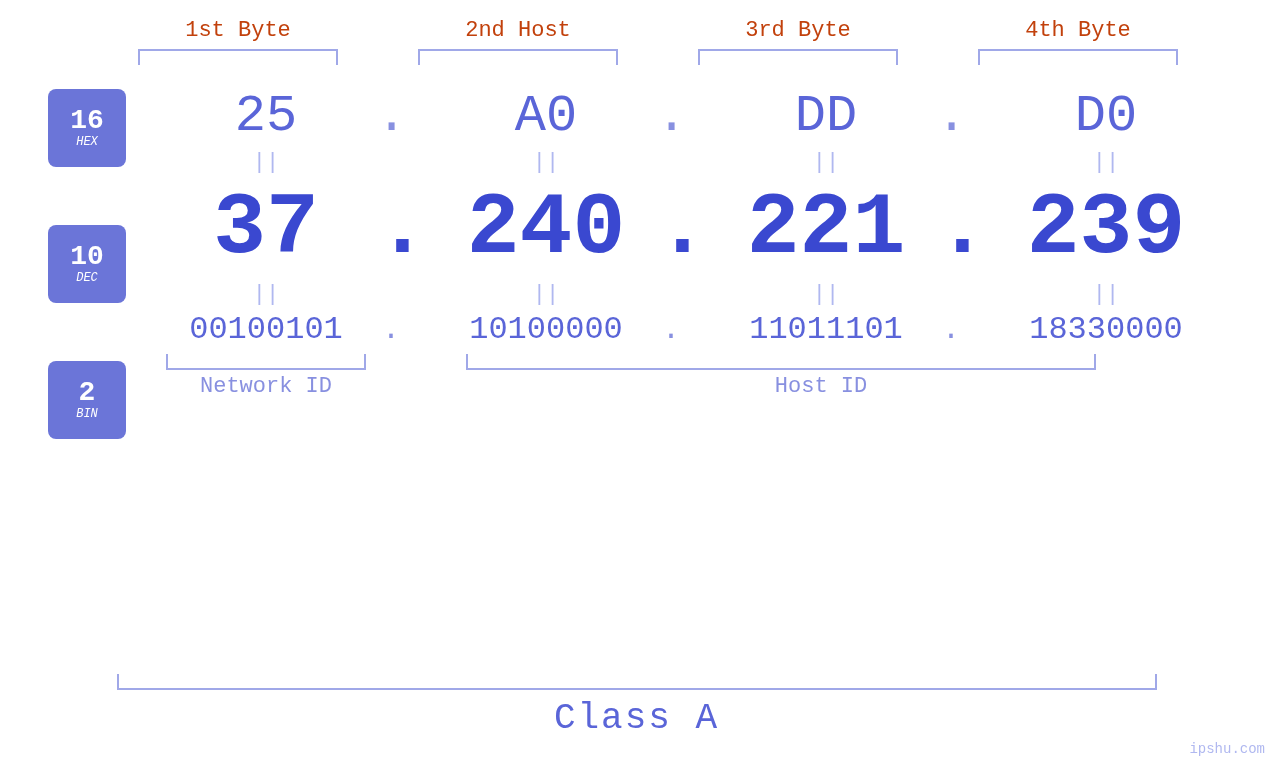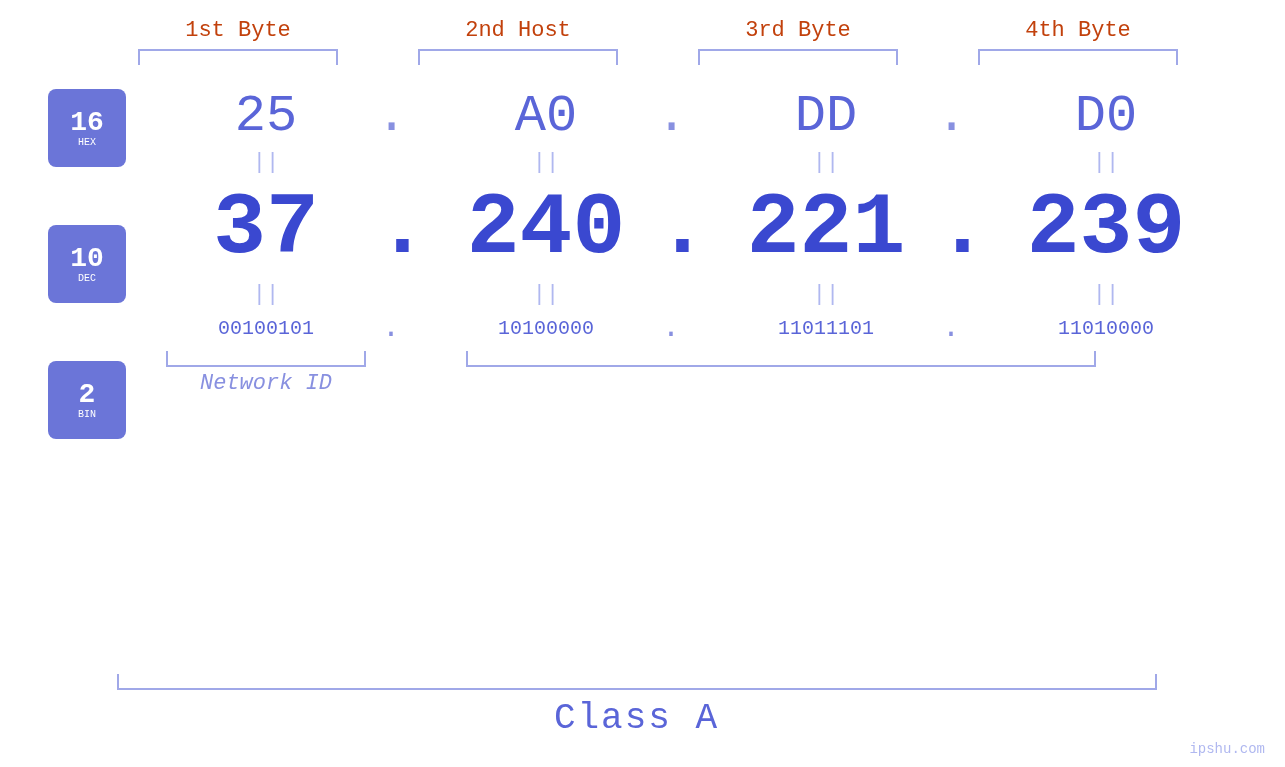--- a/index.html
+++ b/index.html
@@ -29,43 +29,44 @@
       align-items: center;
       justify-content: center;
       font-family: 'Courier New', monospace;
     }
     .badge-number {
       font-size: 28px;
       font-weight: bold;
       line-height: 1;
     }
     .badge-label {
-      font-size: 10px;
+      font-size: 12px;
       font-weight: normal;
+      font-style: italic;
     }
 
     .byte-val {
       text-align: center;
       width: 220px;
       color: #5a65d8;
       font-family: 'Courier New', monospace;
     }
 
     .byte-val-hex {
       font-size: 52px;
     }
 
     .byte-val-dec {
       font-size: 88px;
       font-weight: bold;
       color: #3a48d0;
     }
 
     .byte-val-bin {
-      font-size: 20px;
+      font-size: 32px;
     }
 
     .dot {
       font-size: 52px;
       color: #8890e0;
       font-family: 'Courier New', monospace;
       width: 30px;
       text-align: center;
       margin-top: 0;
     }
@@ -85,21 +86,20 @@
       color: #b0b8f0;
       font-size: 22px;
       font-family: 'Courier New', monospace;
     }
     .network-label {
       width: 220px;
       text-align: center;
       color: #8890e0;
       font-size: 22px;
       font-family: 'Courier New', monospace;
-      font-style: italic;
     }
 
     .class-label {
       font-size: 36px;
       color: #5a65d8;
       font-family: 'Courier New', monospace;
       letter-spacing: 2px;
     }
 
     .watermark {
@@ -258,37 +258,38 @@
         <div class="sep-cell val-center">||</div>
       </div>
 
       <div class="values-grid" style="margin-top:4px;">
         <div class="byte-val byte-val-bin val-center">00100101</div>
         <div class="dot dot-bin dot-center">.</div>
         <div class="byte-val byte-val-bin val-center">10100000</div>
         <div class="dot dot-bin dot-center">.</div>
         <div class="byte-val byte-val-bin val-center">11011101</div>
         <div class="dot dot-bin dot-center">.</div>
-        <div class="byte-val byte-val-bin val-center">11010000</div>
+        <div class="byte-val byte-val-bin val-center">18330000</div>
       </div>
 
       <div style="display:grid; grid-template-columns: 220px 60px 660px 220px; margin-top:6px;">
         <div style="display:flex; justify-content:center;">
           <div style="width:200px; height:16px; border-bottom:2px solid #a0a8e8; border-left:2px solid #a0a8e8; border-right:2px solid #a0a8e8;"></div>
         </div>
         <div></div>
         <div style="display:flex; justify-content:flex-start; align-items:flex-end; padding-left:30px;">
           <div style="width:740px; height:16px; border-bottom:2px solid #a0a8e8; border-left:2px solid #a0a8e8; border-right:2px solid #a0a8e8;"></div>
         </div>
         <div></div>
       </div>
 
       <div style="display:grid; grid-template-columns: 220px 60px 660px 220px; margin-top:4px;">
         <div class="network-label val-center">Network ID</div>
         <div></div>
+        <div style="text-align:center; color:#8890e0; font-size:22px; font-family:'Courier New',monospace; padding-left:30px; width:740px;">Host ID</div>
         <div></div>
       </div>
 
     </div>
   </div>
 
   <div style="display:flex; flex-direction:column; align-items:center; margin-top:16px; position:absolute; bottom:28px; left:0; right:12px;">
     <div style="width:1040px; height:16px; border-bottom:2px solid #a0a8e8; border-left:2px solid #a0a8e8; border-right:2px solid #a0a8e8; margin-bottom:8px;"></div>
     <div class="class-label">Class A</div>
   </div>

